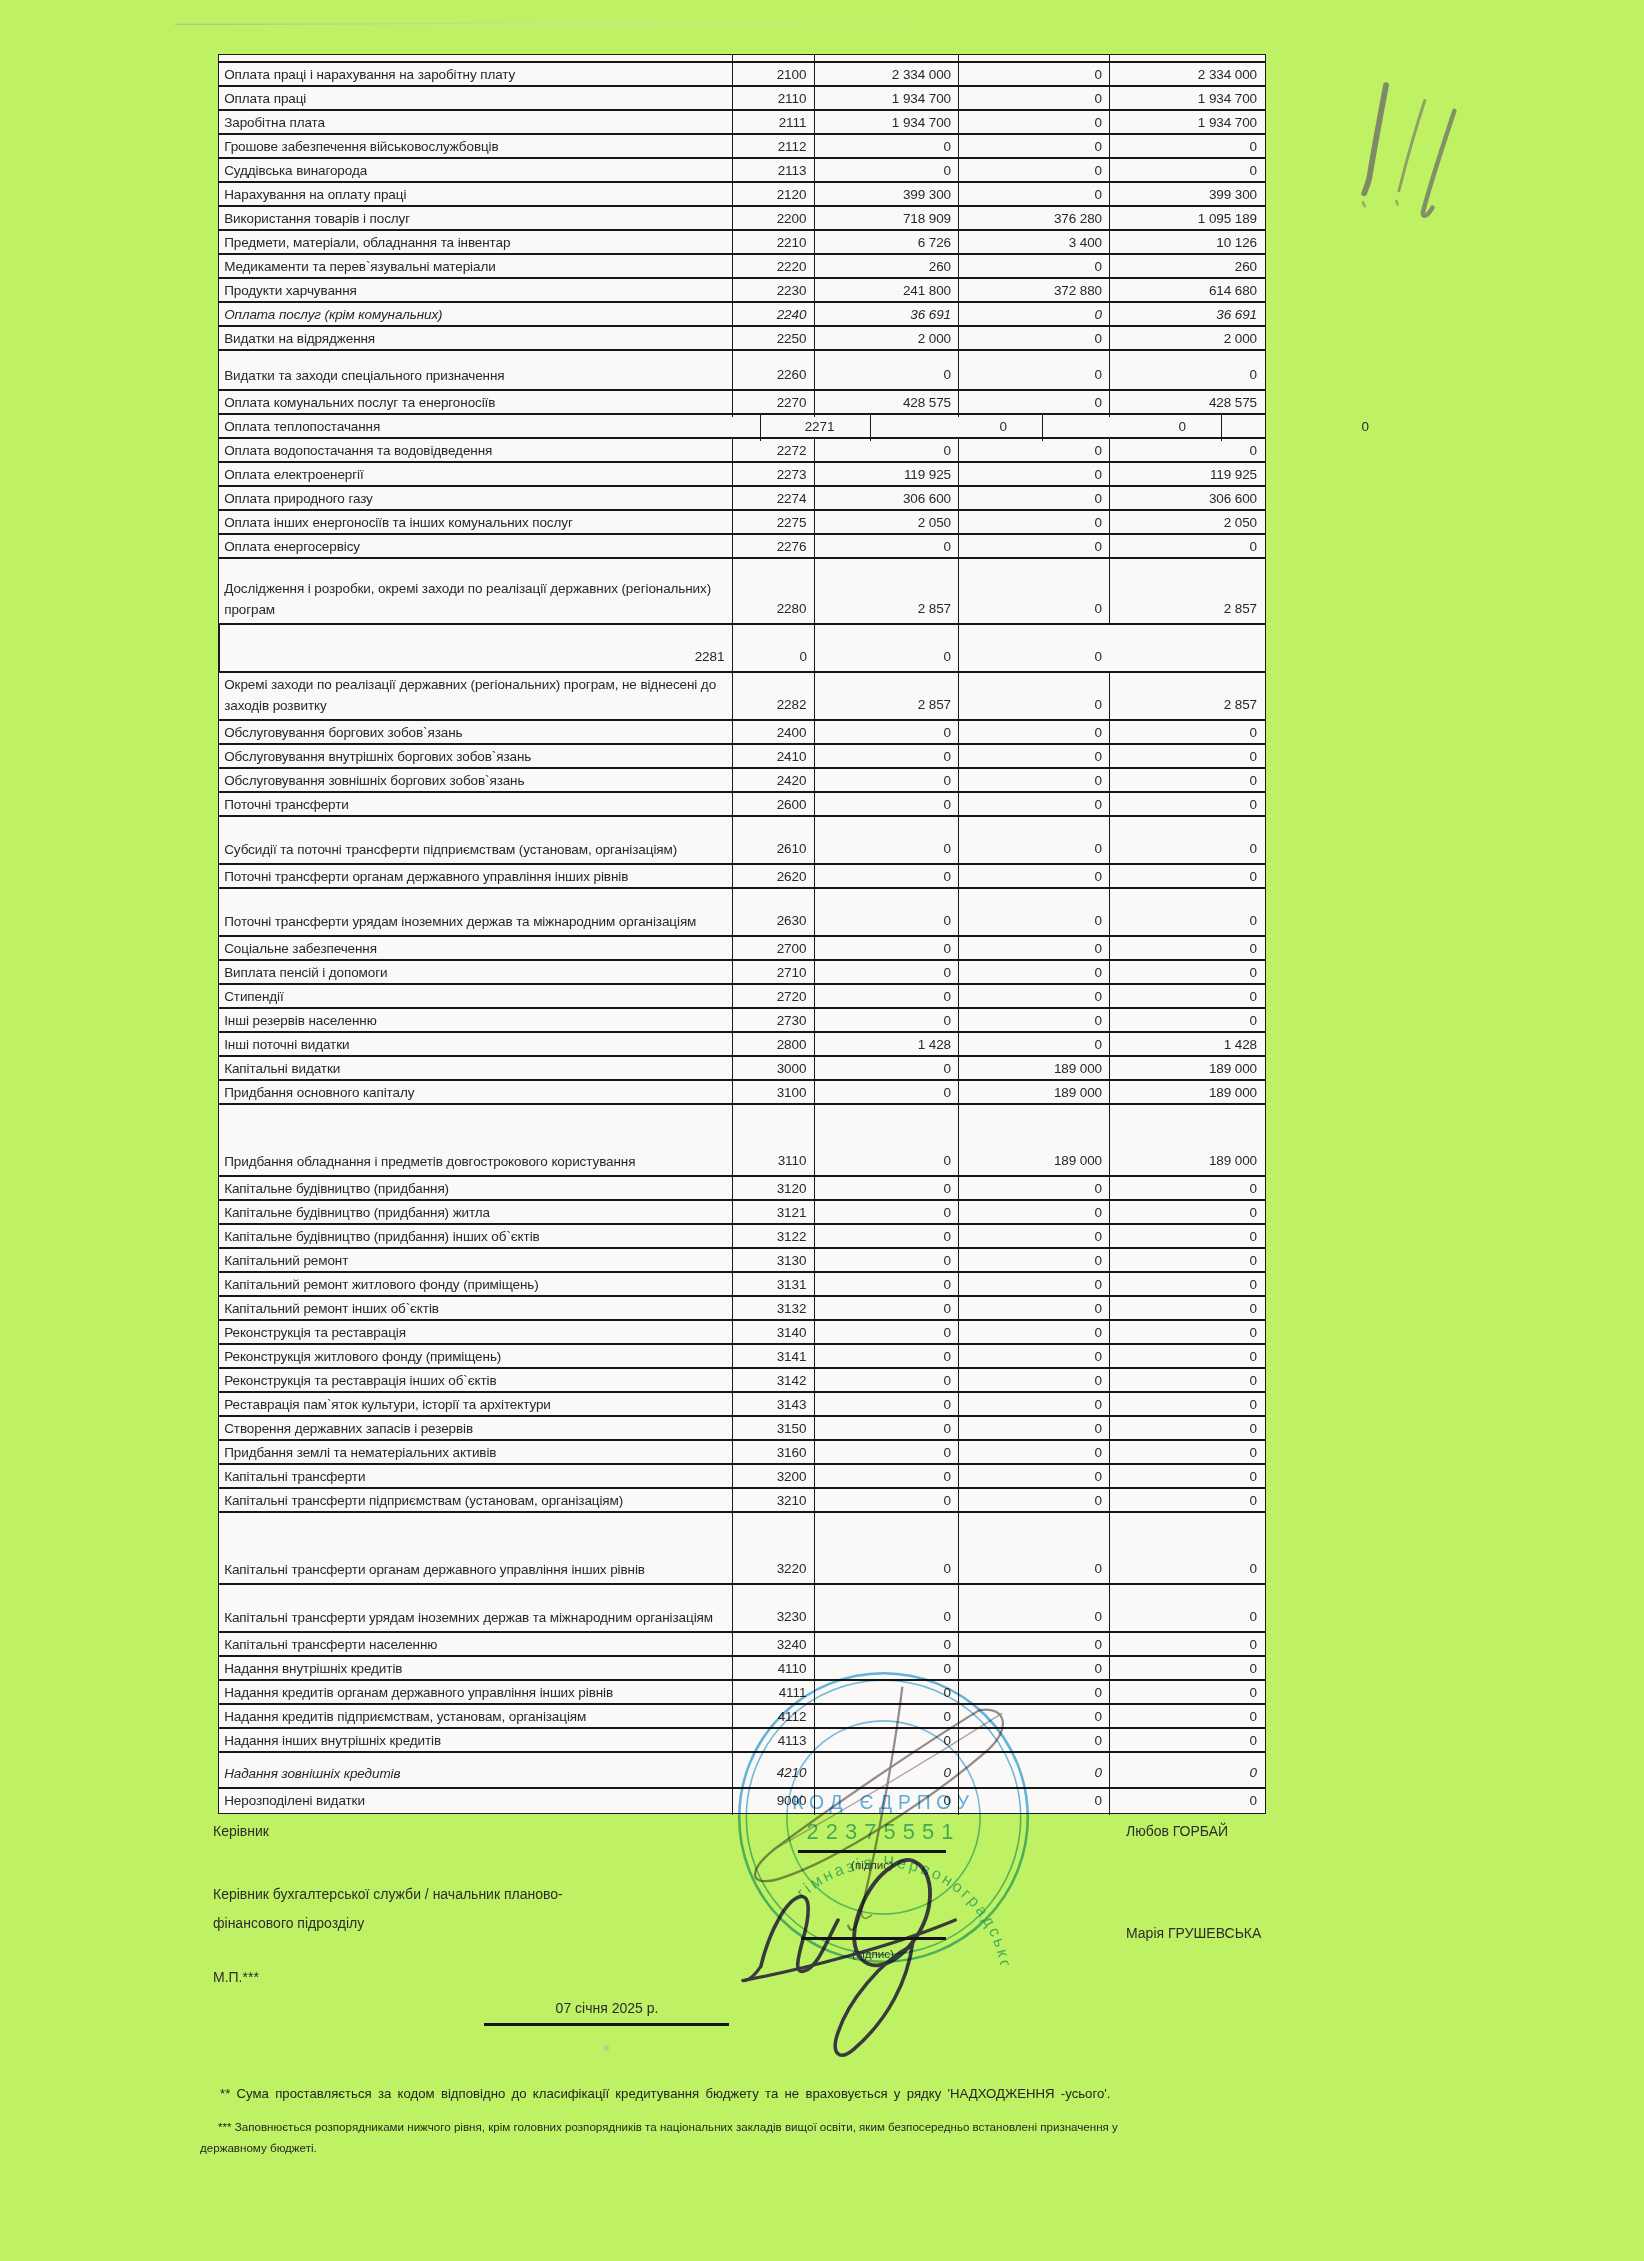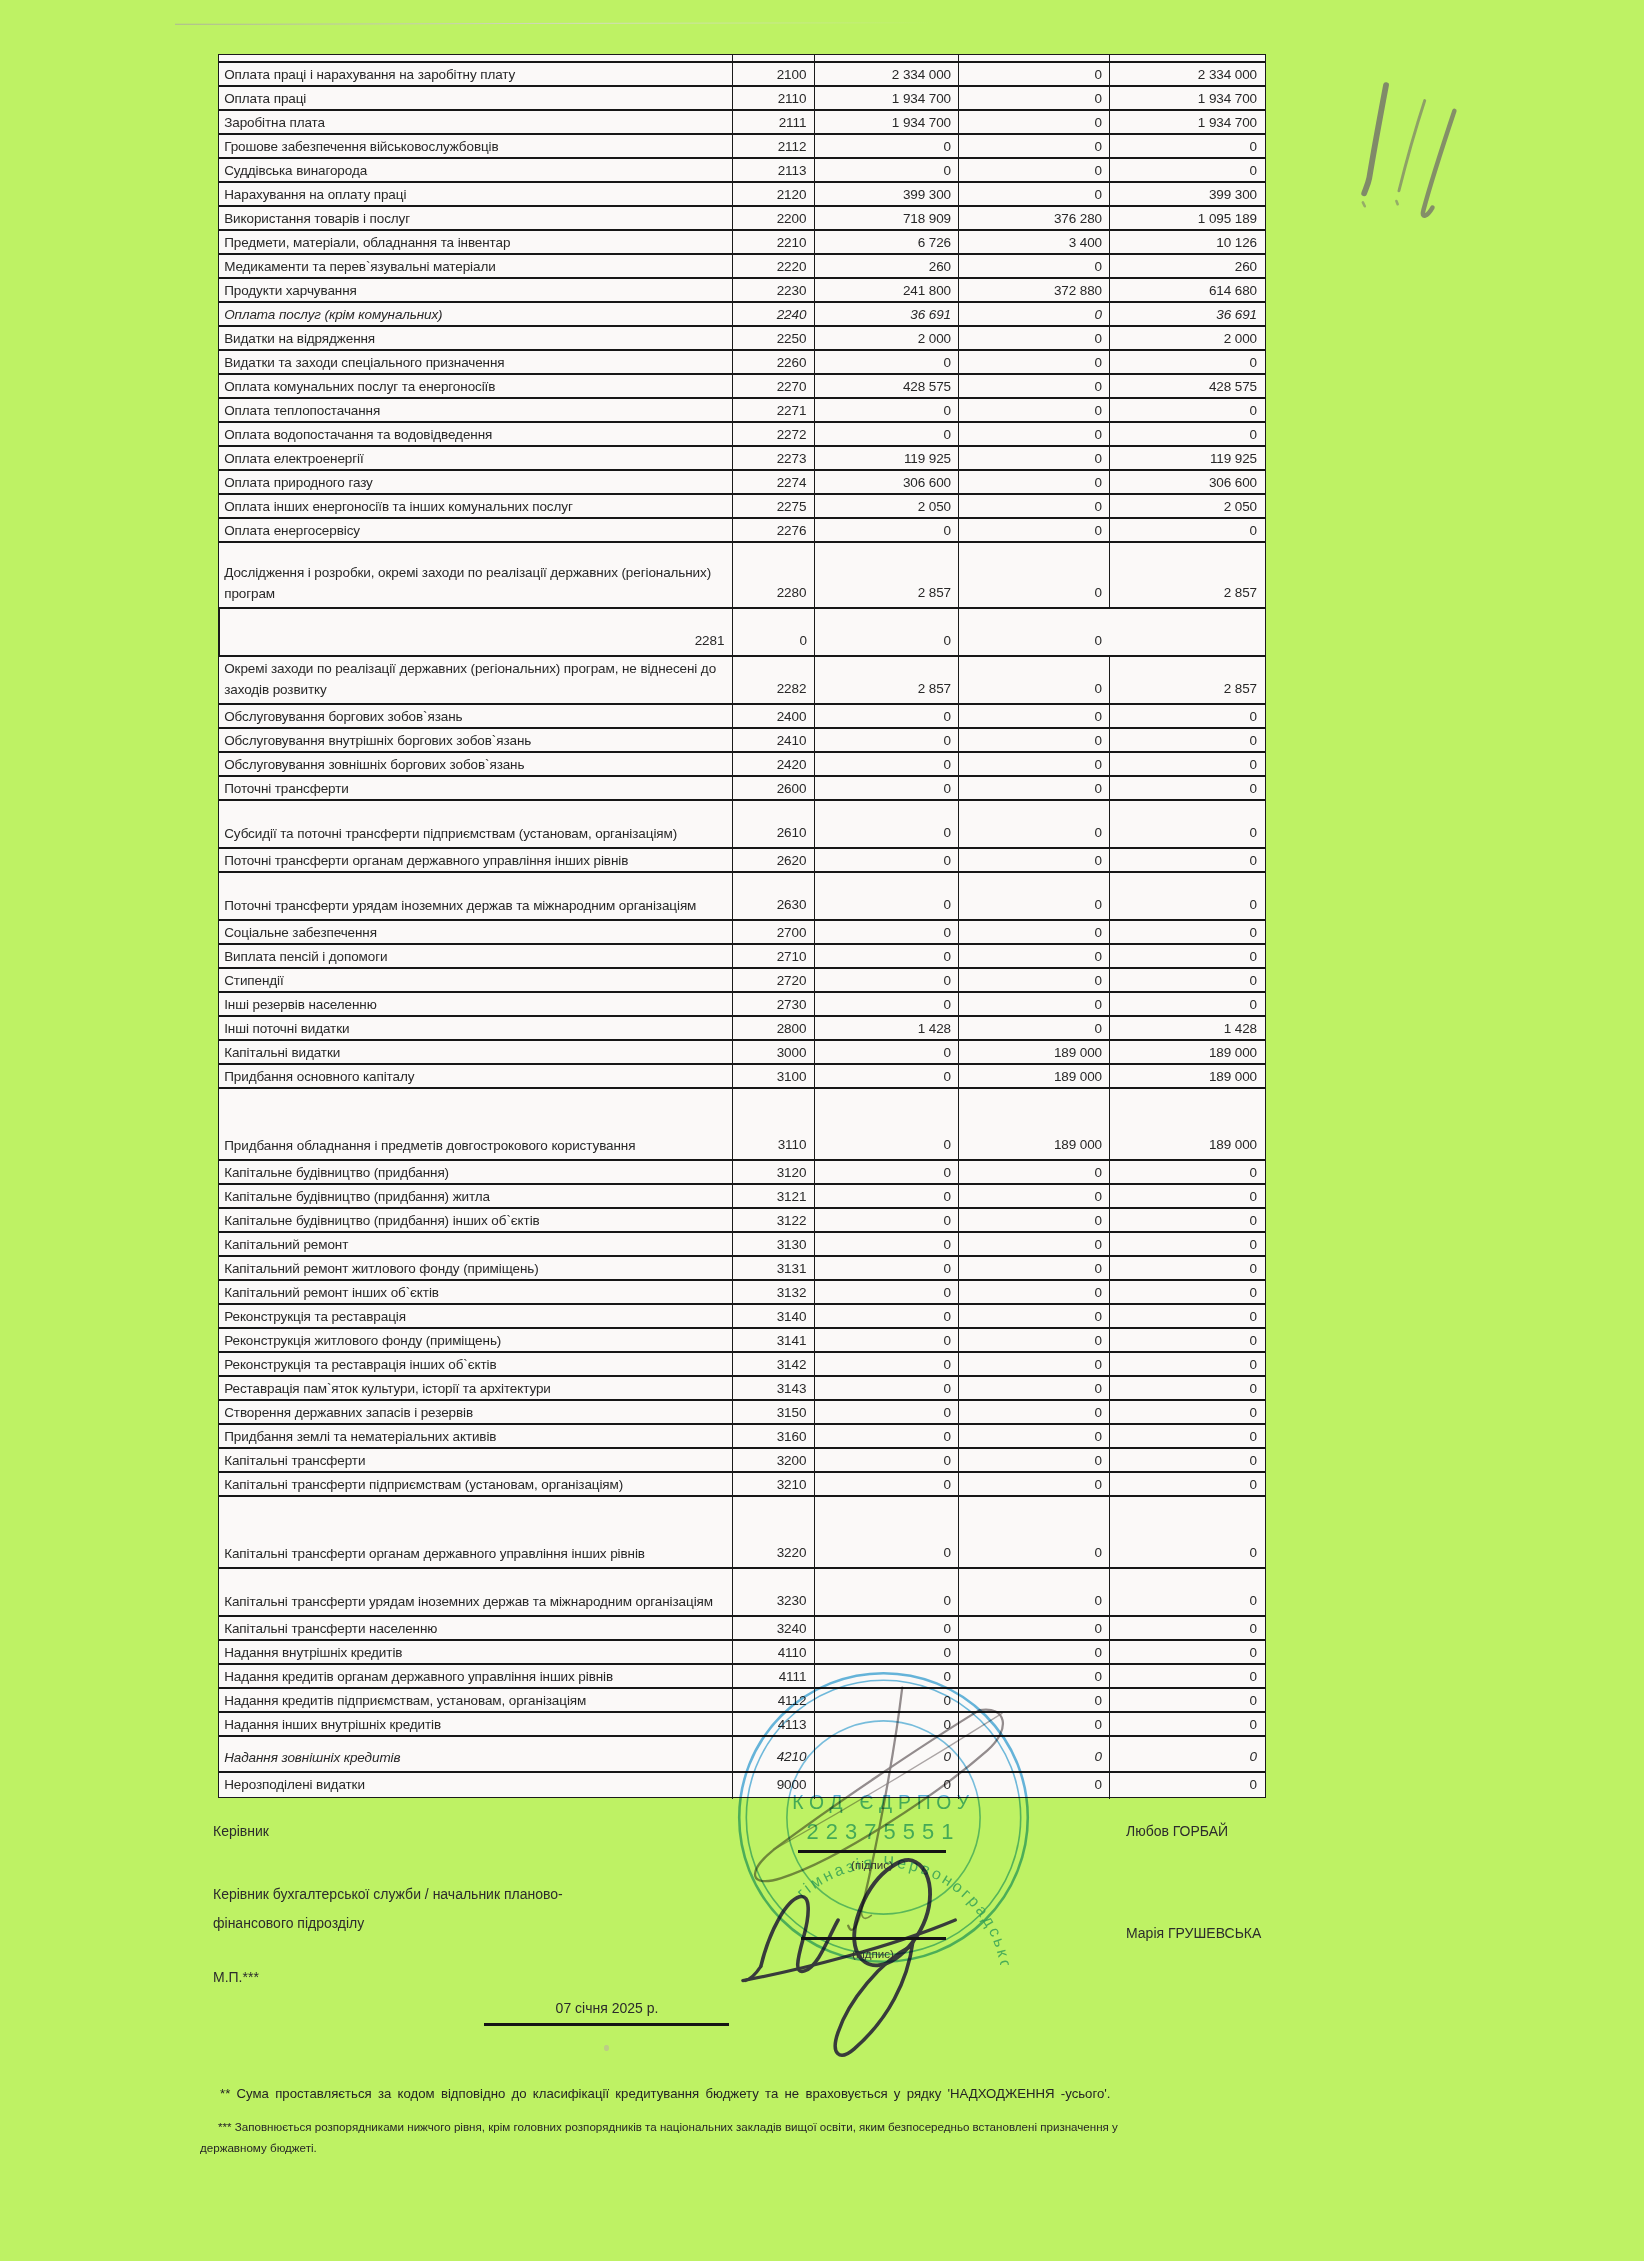--- a/index.html
+++ b/index.html
@@ -165,35 +165,35 @@
           <div class="t-cell c-num">0</div>
           <div class="t-cell c-num">36 691</div>
         </div>
         <div class="t-row" style="height: 24px;">
           <div class="t-cell c-name">Видатки на відрядження</div>
           <div class="t-cell c-code">2250</div>
           <div class="t-cell c-num">2 000</div>
           <div class="t-cell c-num">0</div>
           <div class="t-cell c-num">2 000</div>
         </div>
-        <div class="t-row" style="height: 24px;">
+        <div class="t-row" style="height: 40px;">
           <div class="t-cell c-name">Видатки та заходи спеціального призначення</div>
           <div class="t-cell c-code">2260</div>
           <div class="t-cell c-num">0</div>
           <div class="t-cell c-num">0</div>
           <div class="t-cell c-num">0</div>
         </div>
         <div class="t-row" style="height: 24px;">
           <div class="t-cell c-name">Оплата комунальних послуг та енергоносіїв</div>
           <div class="t-cell c-code">2270</div>
           <div class="t-cell c-num">428 575</div>
           <div class="t-cell c-num">0</div>
           <div class="t-cell c-num">428 575</div>
         </div>
-        <div class="t-row" style="height: 24px;">
+        <div class="t-row" style="height: 24px; gap: 28px;">
           <div class="t-cell c-name">Оплата теплопостачання</div>
           <div class="t-cell c-code">2271</div>
           <div class="t-cell c-num">0</div>
           <div class="t-cell c-num">0</div>
           <div class="t-cell c-num">0</div>
         </div>
         <div class="t-row" style="height: 24px;">
           <div class="t-cell c-name">Оплата водопостачання та водовідведення</div>
           <div class="t-cell c-code">2272</div>
           <div class="t-cell c-num">0</div>

